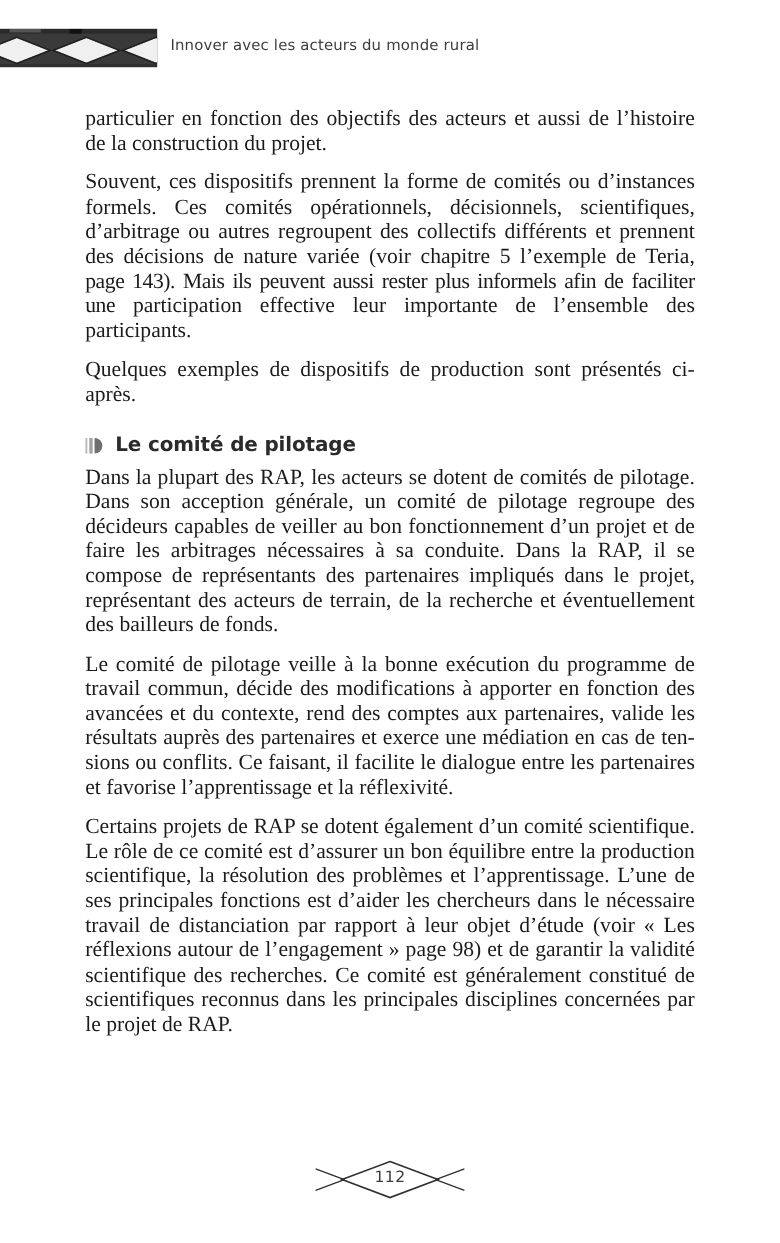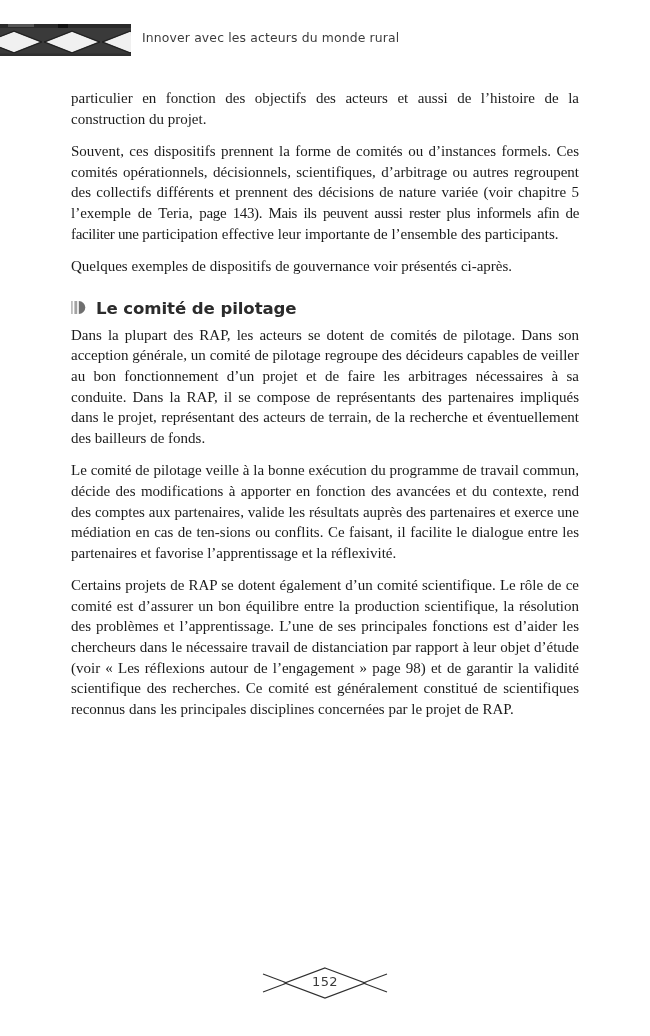--- a/index.html
+++ b/index.html
@@ -48,36 +48,36 @@
   
   .content {
     position: absolute;
     left: 71px;
     top: 88px;
     width: 508px;
   }
 
   p.body-par {
     margin: 0 0 12px 0;
-    font-size: 15px;
+    font-size: 18px;
     line-height: 20.6px;
     text-align: justify;
     text-justify: inter-word;
     -webkit-hyphens: none;
     hyphens: none;
   }
   p.body-par:last-child { margin-bottom: 0; }
 
   
   .tight { letter-spacing: -0.35px; }
 
   
   .section-heading {
     display: flex;
-    align-items: flex-start;
+    align-items: center;
     margin: 8px 0 7px 0;
   }
   .heading-marker {
     flex: 0 0 auto;
     width: 17px;
     height: 15px;
     margin-right: 8px;
     position: relative;
     top: 1px;
   }
@@ -154,21 +154,21 @@
 
   <p class="body-par">particulier en fonction des objectifs des acteurs et aussi de l’histoire de la construction du projet.</p>
 
   <p class="body-par">
     <span>Souvent, ces dispositifs prennent la forme de comités ou d’instances formels. Ces comités opérationnels, décisionnels, scientifiques, d’arbitrage ou autres regroupent des collectifs différents et prennent des décisions de nature variée (voir chapitre 5 l’exemple de Teria,</span>
     <span class="tight">page 143). Mais ils peuvent aussi rester plus informels afin de faciliter une</span>
     <span>participation effective leur importante de l’ensemble des participants.</span>
   </p>
 
 
-  <p class="body-par">Quelques exemples de dispositifs de gouvernance voir présentés ci-après.</p>
+  <p class="body-par">Quelques exemples de dispositifs de production sont présentés ci-après.</p>
 
   <div class="section-heading gap-before-heading">
     <span class="heading-marker">
       <svg width="17" height="15" viewBox="0 0 17 15" aria-hidden="true">
         <rect x="0" y="1" width="1.8" height="13" fill="#bdbdbd"></rect>
         <rect x="3.4" y="1" width="2.8" height="13" fill="#a3a3a3"></rect>
         <path d="M7.8 1 A 6.5 6.5 0 0 1 7.8 14 Z" fill="#6f6f6f"></path>
       </svg>
     </span>
     <span class="heading-text">Le comité de pilotage</span>
@@ -185,14 +185,14 @@
 <div class="page-footer">
   <div class="footer-mark">
     <svg width="148" height="42" viewBox="0 0 148 42" aria-hidden="true">
       <polygon points="74,6 114,21 74,36 34,21" fill="none" stroke="#2f2f2f" stroke-width="1.3"></polygon>
       <polyline points="36,21 12,12" fill="none" stroke="#2f2f2f" stroke-width="1.1"></polyline>
       <polyline points="36,21 12,30" fill="none" stroke="#2f2f2f" stroke-width="1.1"></polyline>
       <polyline points="112,21 136,12" fill="none" stroke="#2f2f2f" stroke-width="1.1"></polyline>
       <polyline points="112,21 136,30" fill="none" stroke="#2f2f2f" stroke-width="1.1"></polyline>
     </svg>
   </div>
-  <div class="page-number">152</div>
+  <div class="page-number">112</div>
 </div>
 
 </body></html>

